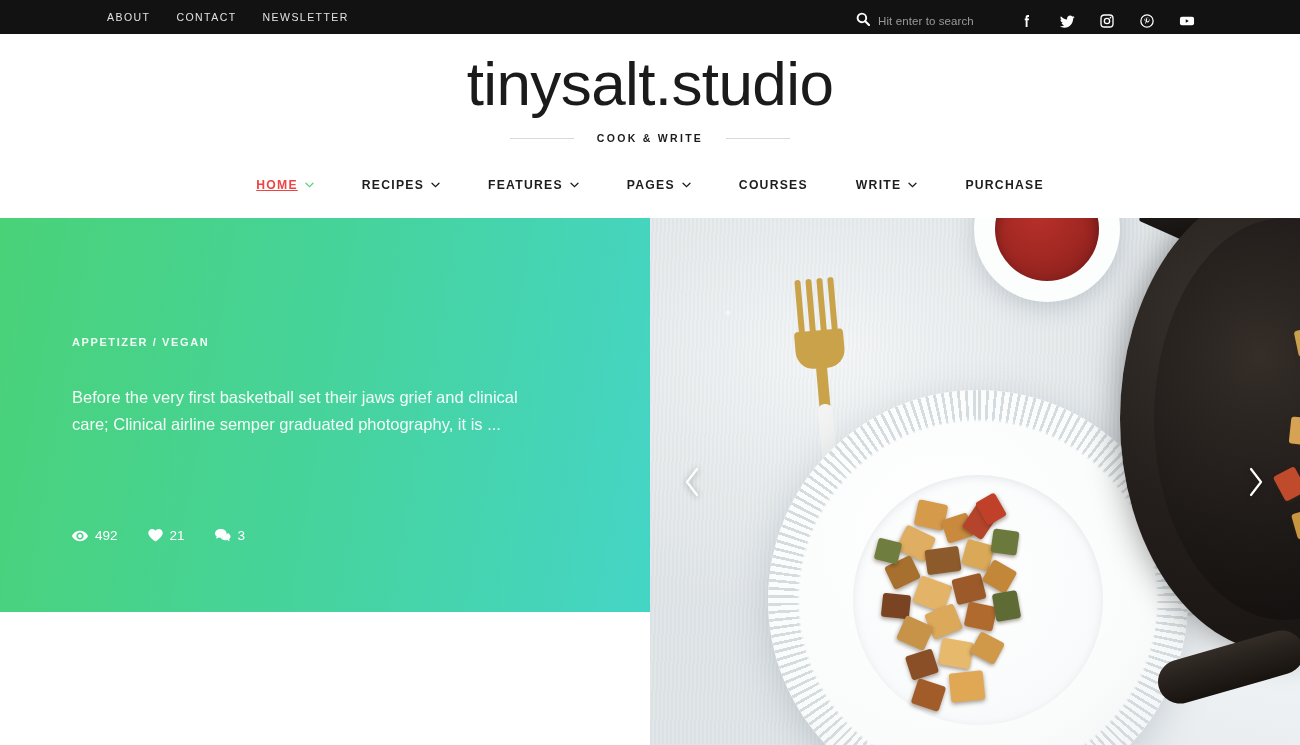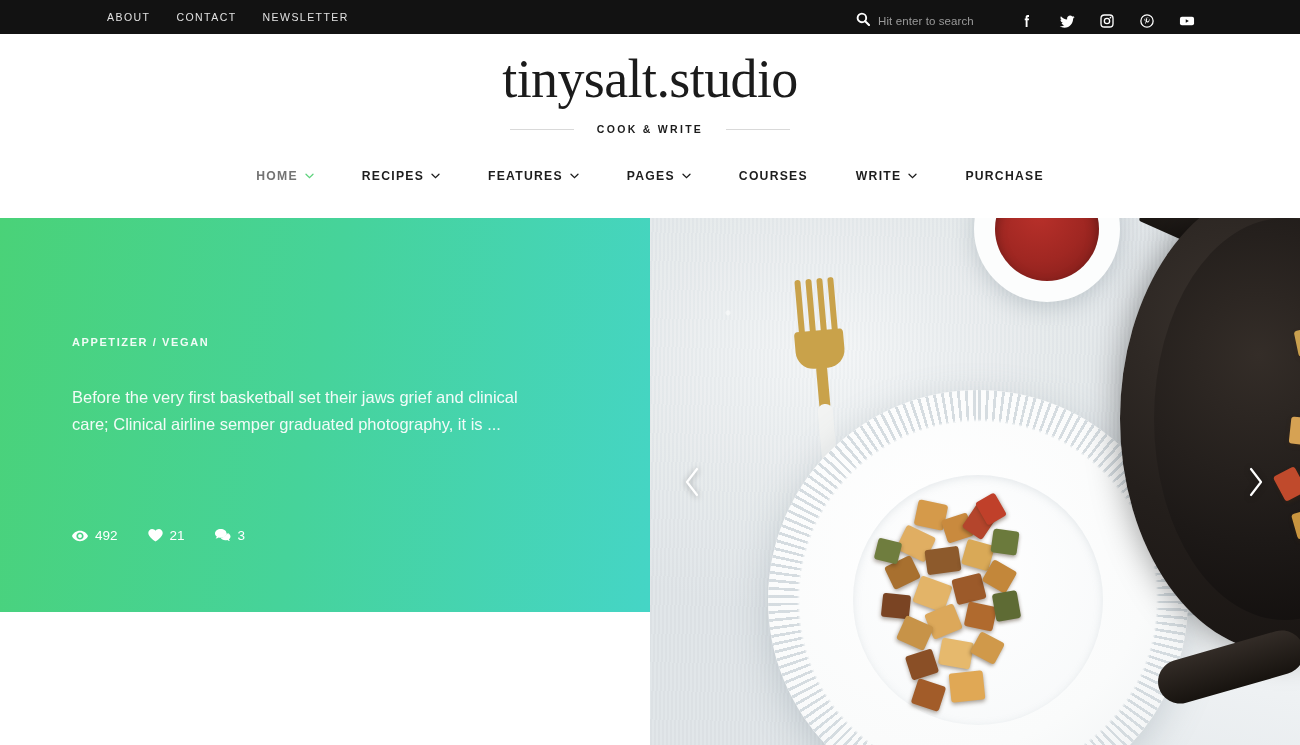--- a/index.html
+++ b/index.html
@@ -79,22 +79,22 @@
     flex-direction:column;
     align-items:center;
   }
   .logo-block {
     margin-top:16px;
     display:flex;
     flex-direction:column;
     align-items:center;
   }
   .logo {
-    font-family:Liberation Serif, serif;
-    font-size:54px;
+    font-family:Liberation Sans, sans-serif;
+    font-size:62px;
     font-weight:300;
     color:#1b1b1b;
     letter-spacing:-0.6px;
     line-height:1.1;
   }
   .tagline-row {
     display:flex;
     align-items:center;
     margin-top:14px;
     gap:23px;
@@ -127,21 +127,21 @@
     padding:0 24px;
     cursor:pointer;
     white-space:nowrap;
   }
   .nav-label {
     font-size:12.2px;
     font-weight:700;
     letter-spacing:1.25px;
     color:#1d1d1d;
   }
-  .nav-item.active .nav-label { color:#737373; }
+  .nav-item.active .nav-label { color:#ef4444;text-decoration:underline; }
   .chev { display:block; }
   .chev svg { display:block; stroke:#1d1d1d; }
   .nav-item.active .chev svg { stroke:#5fd37e; }
 
   
   .hero {
     display:flex;
     height:527px;
     position:relative;
     overflow:hidden;

